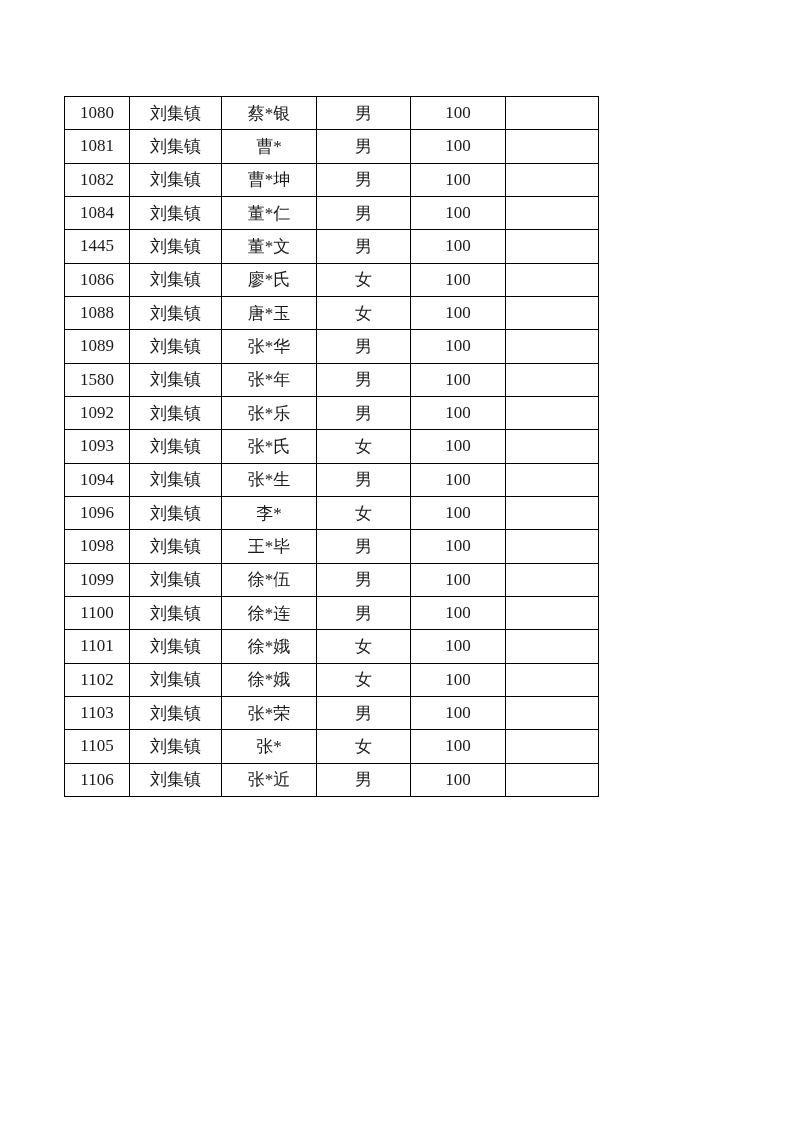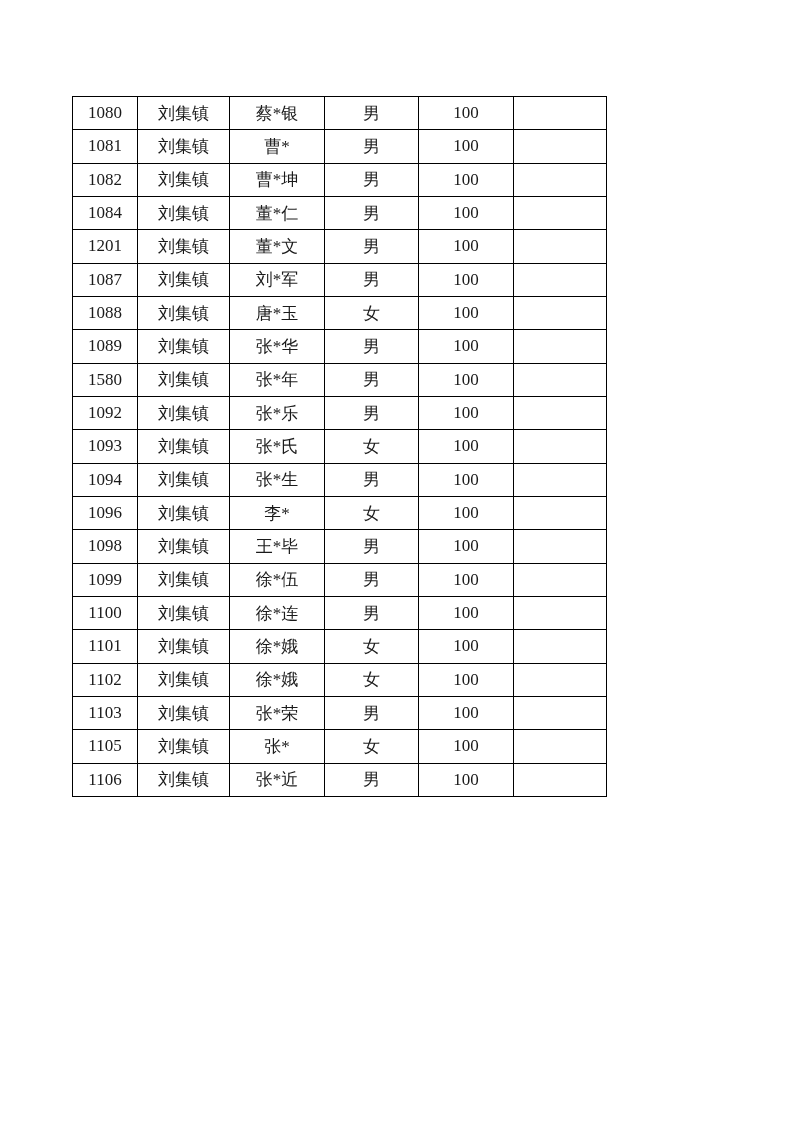--- a/index.html
+++ b/index.html
@@ -15,21 +15,21 @@
   .page {
     position: relative;
     width: 793px;
     height: 1122px;
     background: var(--page-bg);
     margin: 0 auto;
     overflow: hidden;
   }
   table.records {
     position: absolute;
-    left: 72px;
+    left: 64px;
     top: 96px;
     border-collapse: collapse;
     table-layout: fixed;
     width: 534px;
   }
   table.records td {
     border: 1.5px solid var(--border-color);
     height: 33.33px;
     padding: 0 2px;
     text-align: center;
@@ -91,37 +91,37 @@
   <tr>
     <td>1084</td>
     <td>刘集镇</td>
     <td>董*仁</td>
     <td>男</td>
     <td>100</td>
     <td></td>
   </tr>
 
   <tr>
-    <td>1201</td>
+    <td>1445</td>
     <td>刘集镇</td>
     <td>董*文</td>
     <td>男</td>
     <td>100</td>
     <td></td>
   </tr>
 
-
-  <tr>
-    <td>1087</td>
-    <td>刘集镇</td>
-    <td>刘*军</td>
-    <td>男</td>
-    <td>100</td>
-    <td></td>
-  </tr>
+  <tr>
+    <td>1086</td>
+    <td>刘集镇</td>
+    <td>廖*氏</td>
+    <td>女</td>
+    <td>100</td>
+    <td></td>
+  </tr>
+
 
   <tr>
     <td>1088</td>
     <td>刘集镇</td>
     <td>唐*玉</td>
     <td>女</td>
     <td>100</td>
     <td></td>
   </tr>
 

